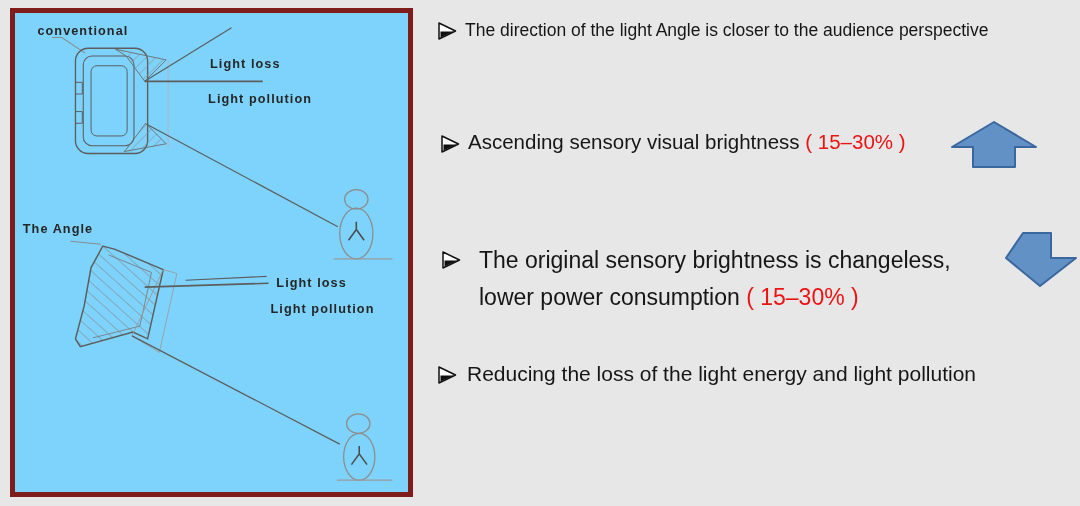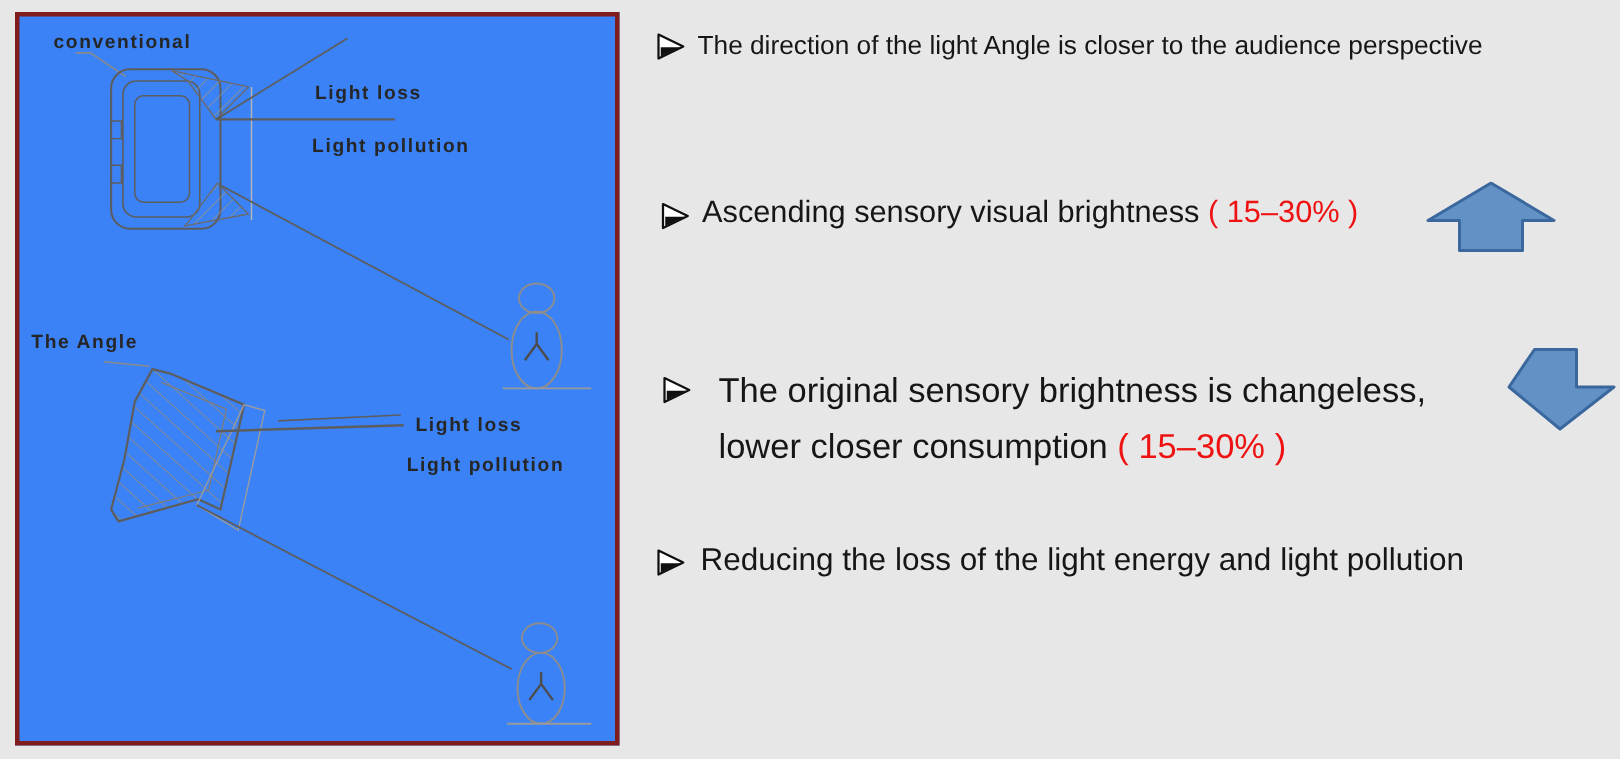--- a/index.html
+++ b/index.html
@@ -8,21 +8,21 @@
     --arrow-fill:#6292c5;
     --arrow-stroke:#3a689e;
     --ink:#161616;
   }
   *{margin:0;padding:0;box-sizing:border-box;}
   html,body{width:1080px;height:506px;overflow:hidden;}
   body{background:var(--bg);font-family:"Liberation Sans",sans-serif;}
   .slide{position:relative;width:1080px;height:506px;}
   .panel{
     position:absolute;left:10px;top:8px;width:403px;height:489px;
-    background:#3b82f6;border:3px solid #7f1d1d;
+    background:#7dd3fc;border:5px solid #7f1d1d;
   }
   .panel svg{display:block;width:100%;height:100%;}
   .dlabel{
     font-family:"Liberation Sans",sans-serif;
     font-size:13px;font-weight:700;letter-spacing:1.1px;fill:#262626;
   }
   .bullet{
     position:absolute;display:flex;align-items:flex-start;
     color:var(--ink);
   }
@@ -118,21 +118,21 @@
     <span class="btext"><span>Ascending sensory visual brightness </span><span class="red">( 15–30% )</span></span>
   </div>
 
   <div class="bullet" style="left:441px; top:242px; font-size:23px; line-height:37px; gap:18px;">
     <svg class="tick" width="20" height="20" viewBox="0 0 20 20" style="margin-top:8px;">
       <polygon class="tick-outline" points="2,2 18.5,10 2,18"></polygon>
       <polygon class="tick-shade" points="3.5,10.5 16.5,10.5 3.5,16.6"></polygon>
     </svg>
     <span class="btext">
       <span style="display:block;">The original sensory brightness is changeless,</span>
-      <span style="display:block;"><span>lower closer consumption </span><span class="red">( 15–30% )</span></span>
+      <span style="display:block;"><span>lower power consumption </span><span class="red">( 15–30% )</span></span>
     </span>
   </div>
 
   <div class="bullet" style="left:437px; top:362px; font-size:21px; gap:10px;text-align:right;">
     <svg class="tick" width="20" height="20" viewBox="0 0 20 20" style="margin-top:3px;">
       <polygon class="tick-outline" points="2,2 18.5,10 2,18"></polygon>
       <polygon class="tick-shade" points="3.5,10.5 16.5,10.5 3.5,16.6"></polygon>
     </svg>
     <span class="btext">Reducing the loss of the light energy and light pollution</span>
   </div>

